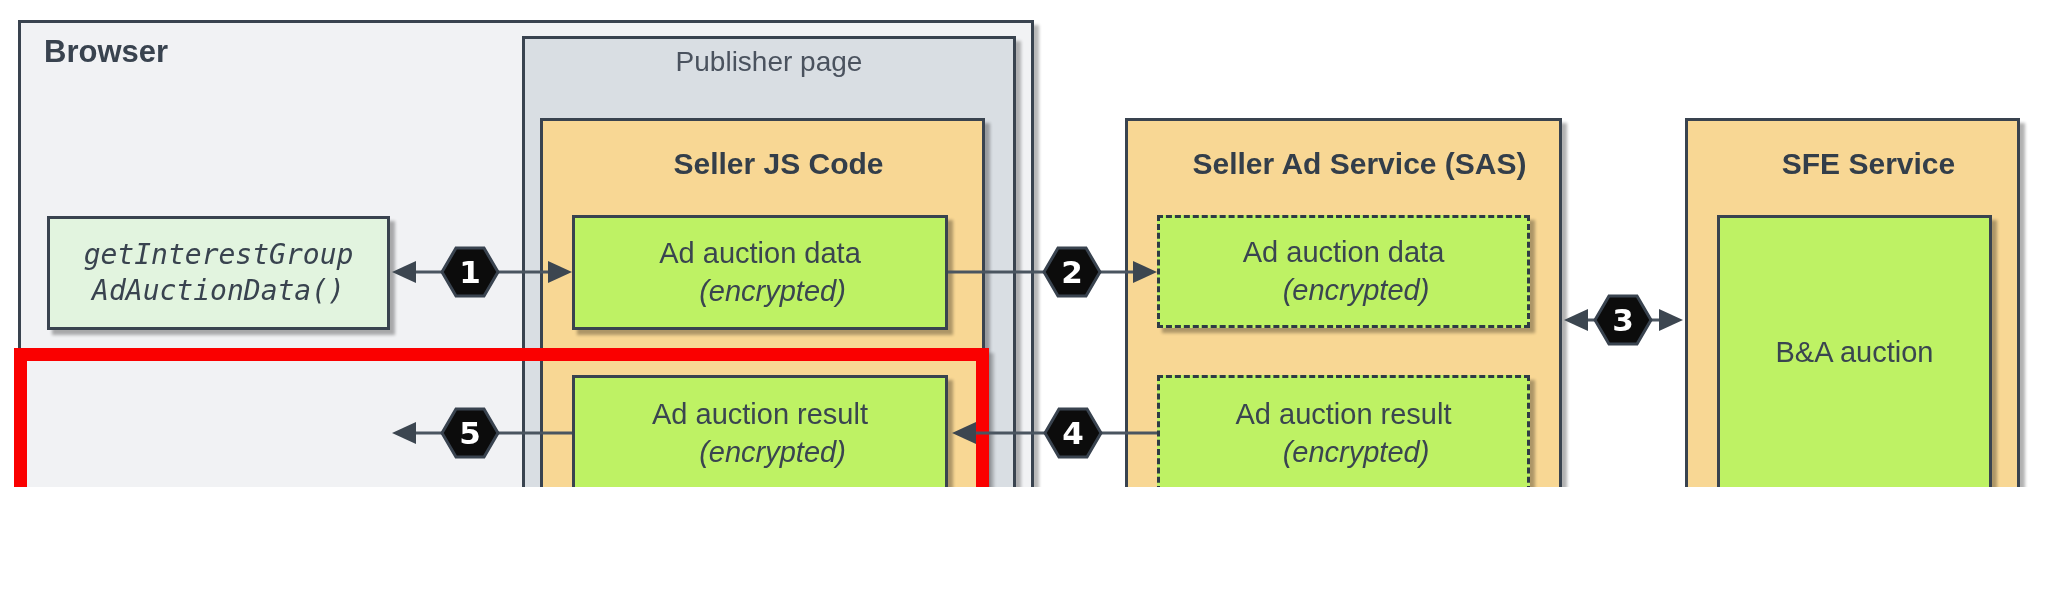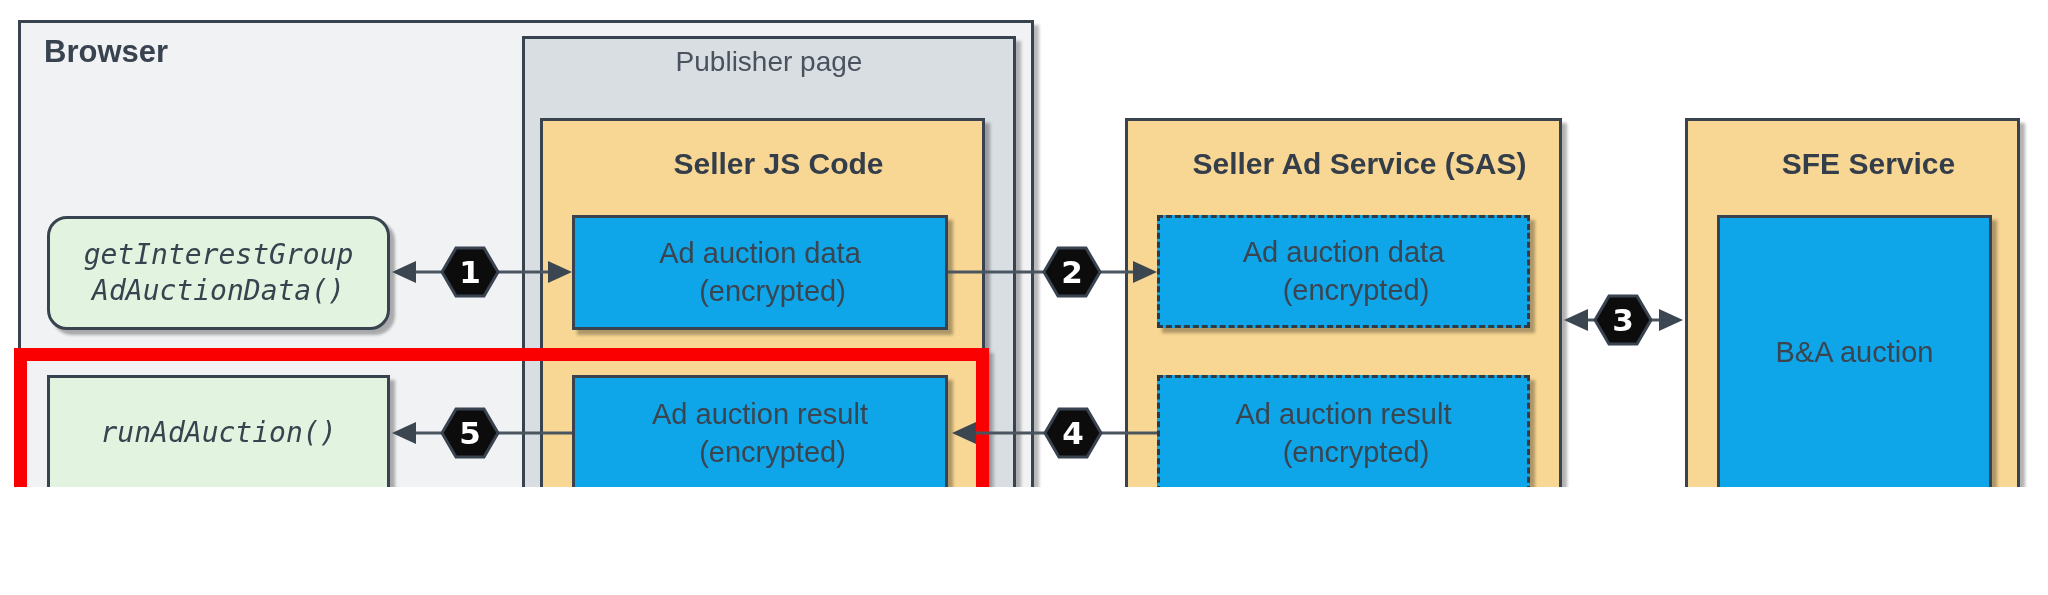--- a/index.html
+++ b/index.html
@@ -40,42 +40,42 @@
   }
   .seller-js{left:540px;top:118px;width:445px;height:400px;z-index:3;}
   .sas{left:1125px;top:118px;width:437px;height:405px;z-index:1;}
   .sfe{left:1685px;top:118px;width:335px;height:405px;z-index:1;}
   .service-title{
     position:absolute;left:16px;top:26px;width:100%;
     text-align:center;font-size:30px;font-weight:bold;color:#333E4A;
   }
   
   .innerbox{
-    background:#0ea5e9;border:3px solid #39434F;
+    background:#bef264;border:3px solid #39434F;
     box-shadow:5px 5px 3px rgba(0,0,0,0.30);
     display:flex;flex-direction:column;align-items:center;justify-content:center;
     font-size:29px;color:#3A4550;line-height:1.28;text-align:center;
   }
-  .innerbox .sub{margin-left:25px;}
+  .innerbox .sub{font-style:italic;margin-left:25px;}
   .dashedbox{border-style:dashed;border-color:#2F3A45;}
   .js-data{left:572px;top:215px;width:376px;height:115px;z-index:4;}
   .js-result{left:572px;top:375px;width:376px;height:117px;z-index:4;}
   .sas-data{left:1157px;top:215px;width:373px;height:113px;z-index:2;}
   .sas-result{left:1157px;top:375px;width:373px;height:117px;z-index:2;}
   .ba-box{left:1717px;top:215px;width:275px;height:275px;z-index:2;}
   
   .apibox{
     background:#E2F4DF;border:3px solid #39434F;
     box-shadow:5px 5px 3px rgba(0,0,0,0.30);
     display:flex;flex-direction:column;align-items:center;justify-content:center;
     font-family:"DejaVu Sans Mono", monospace;font-style:italic;
     font-size:28px;color:#39434F;line-height:1.3;text-align:center;
     z-index:3;
   }
-  .api1{left:47px;top:216px;width:343px;height:114px;border-radius:20px;}
+  .api1{left:47px;top:216px;width:343px;height:114px;}
   .api2{left:47px;top:375px;width:343px;height:117px;}
   
   .red-rect{
     left:14px;top:348px;width:975px;height:182px;
     border:13px solid #FA0000;
     box-shadow:5px 5px 3px rgba(0,0,0,0.22);
     z-index:8;background:transparent;
   }
   
   .flow-svg{left:0;top:0;width:2048px;height:595px;z-index:9;pointer-events:none;}
@@ -103,23 +103,20 @@
     <span class="sub">(encrypted)</span>
   </div>
   <div class="abs innerbox js-result">
     <span>Ad auction result</span>
     <span class="sub">(encrypted)</span>
   </div>
 
   <div class="abs apibox api1">
     <span>getInterestGroup</span>
     <span>AdAuctionData()</span>
-  </div>
-  <div class="abs apibox api2">
-    <span>runAdAuction()</span>
   </div>
 
   <div class="abs service sas">
     <div class="service-title">Seller Ad Service (SAS)</div>
   </div>
   <div class="abs innerbox dashedbox sas-data">
     <span>Ad auction data</span>
     <span class="sub">(encrypted)</span>
   </div>
   <div class="abs innerbox dashedbox sas-result">

